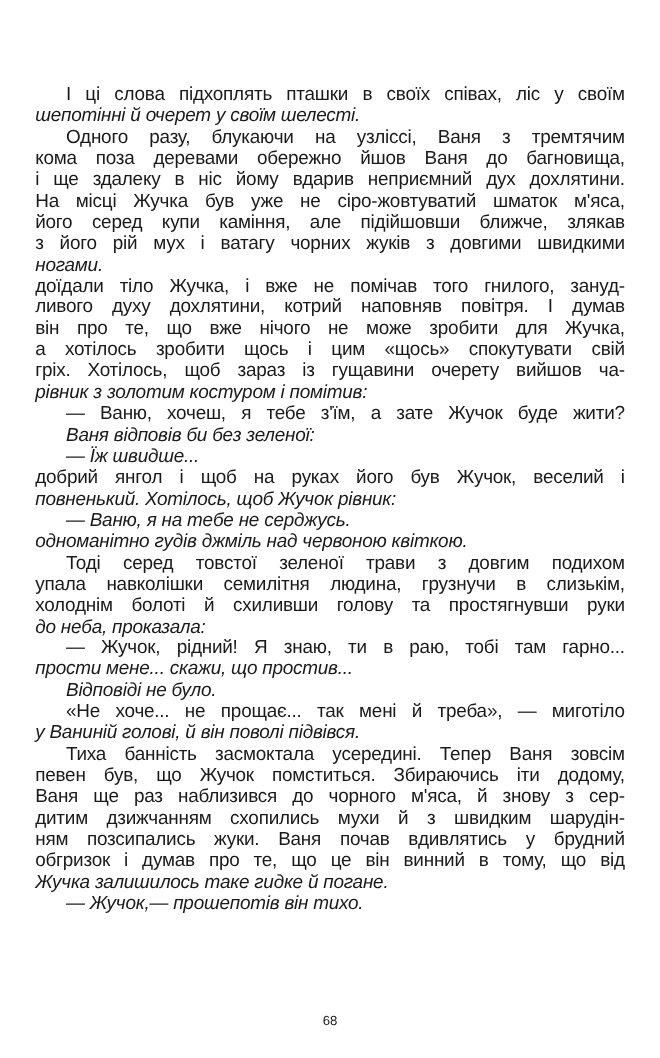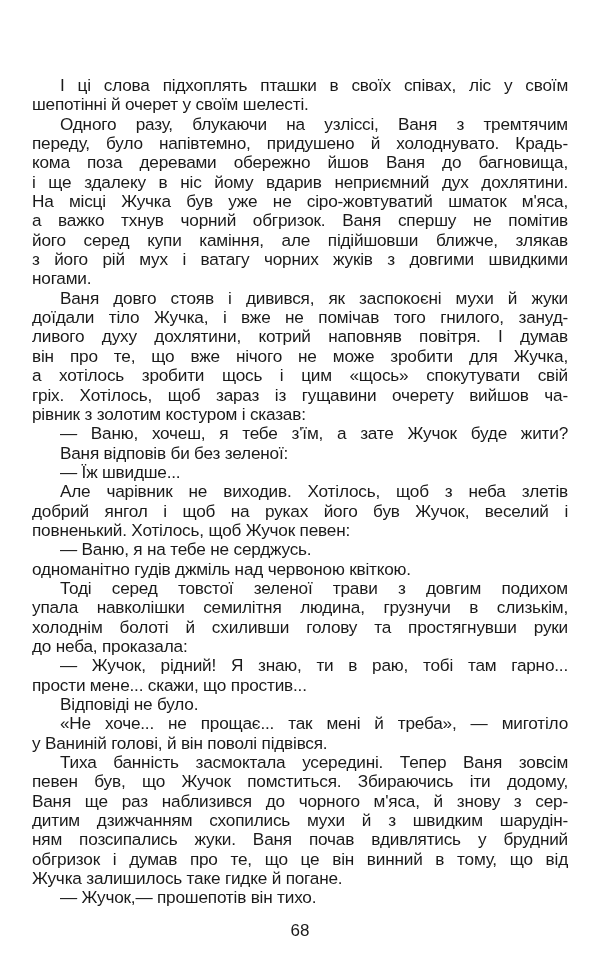--- a/index.html
+++ b/index.html
@@ -10,54 +10,50 @@
     font-size: 17.2px; line-height: 19.35px; color: #1a1a1a;
     font-stretch: condensed;
     margin-top: 40px;
   }
   .line {
     display: block; white-space: nowrap; text-align: justify;
     text-align-last: justify; height: 19.35px; overflow: visible;
     letter-spacing: -0.2px;
   }
   .line.indent { padding-left: 28px; }
-  .line.last { text-align-last: left; }
+  .line.last { text-align-last: left; font-style: italic; }
   .pagenum {
     position: absolute; left: 0; width: 600px; top: 921px; text-align: center;
-    font-family: "Liberation Sans", sans-serif; font-size: 17px; color: #1a1a1a;
+    font-family: "Liberation Sans", sans-serif; font-size: 12px; color: #1a1a1a;
   }
 </style>
 </head>
 <body>
 
 <div class="page" id="page">
     <span class="line indent">І ці слова підхоплять пташки в своїх співах, ліс у своїм</span>
     <span class="line last">шепотінні й очерет у своїм шелесті.</span>
     <span class="line indent">Одного разу, блукаючи на узліссі, Ваня з тремтячим</span>
-    <span class="line">переду, було напівтемно, придушено й холоднувато. Крадь-</span>
     <span class="line">кома поза деревами обережно йшов Ваня до багновища,</span>
     <span class="line">і ще здалеку в ніс йому вдарив неприємний дух дохлятини.</span>
     <span class="line">На місці Жучка був уже не сіро-жовтуватий шматок м'яса,</span>
-    <span class="line">а важко тхнув чорний обгризок. Ваня спершу не помітив</span>
     <span class="line">його серед купи каміння, але підійшовши ближче, злякав</span>
     <span class="line">з його рій мух і ватагу чорних жуків з довгими швидкими</span>
     <span class="line last">ногами.</span>
-    <span class="line indent">Ваня довго стояв і дивився, як заспокоєні мухи й жуки</span>
     <span class="line">доїдали тіло Жучка, і вже не помічав того гнилого, зануд-</span>
     <span class="line">ливого духу дохлятини, котрий наповняв повітря. І думав</span>
     <span class="line">він про те, що вже нічого не може зробити для Жучка,</span>
     <span class="line">а хотілось зробити щось і цим «щось» спокутувати свій</span>
     <span class="line">гріх. Хотілось, щоб зараз із гущавини очерету вийшов ча-</span>
-    <span class="line last">рівник з золотим костуром і сказав:</span>
+    <span class="line last">рівник з золотим костуром і помітив:</span>
     <span class="line indent">— Ваню, хочеш, я тебе з'їм, а зате Жучок буде жити?</span>
     <span class="line indent last">Ваня відповів би без зеленої:</span>
     <span class="line indent last">— Їж швидше...</span>
-    <span class="line indent">Але чарівник не виходив. Хотілось, щоб з неба злетів</span>
     <span class="line">добрий янгол і щоб на руках його був Жучок, веселий і</span>
-    <span class="line last">повненький. Хотілось, щоб Жучок певен:</span>
+    <span class="line last">повненький. Хотілось, щоб Жучок рівник:</span>
     <span class="line indent last">— Ваню, я на тебе не серджусь.</span>
     <span class="line last">одноманітно гудів джміль над червоною квіткою.</span>
     <span class="line indent">Тоді серед товстої зеленої трави з довгим подихом</span>
     <span class="line">упала навколішки семилітня людина, грузнучи в слизькім,</span>
     <span class="line">холоднім болоті й схиливши голову та простягнувши руки</span>
     <span class="line last">до неба, проказала:</span>
     <span class="line indent">— Жучок, рідний! Я знаю, ти в раю, тобі там гарно...</span>
     <span class="line last">прости мене... скажи, що простив...</span>
     <span class="line indent last">Відповіді не було.</span>
     <span class="line indent">«Не хоче... не прощає... так мені й треба», — миготіло</span>

